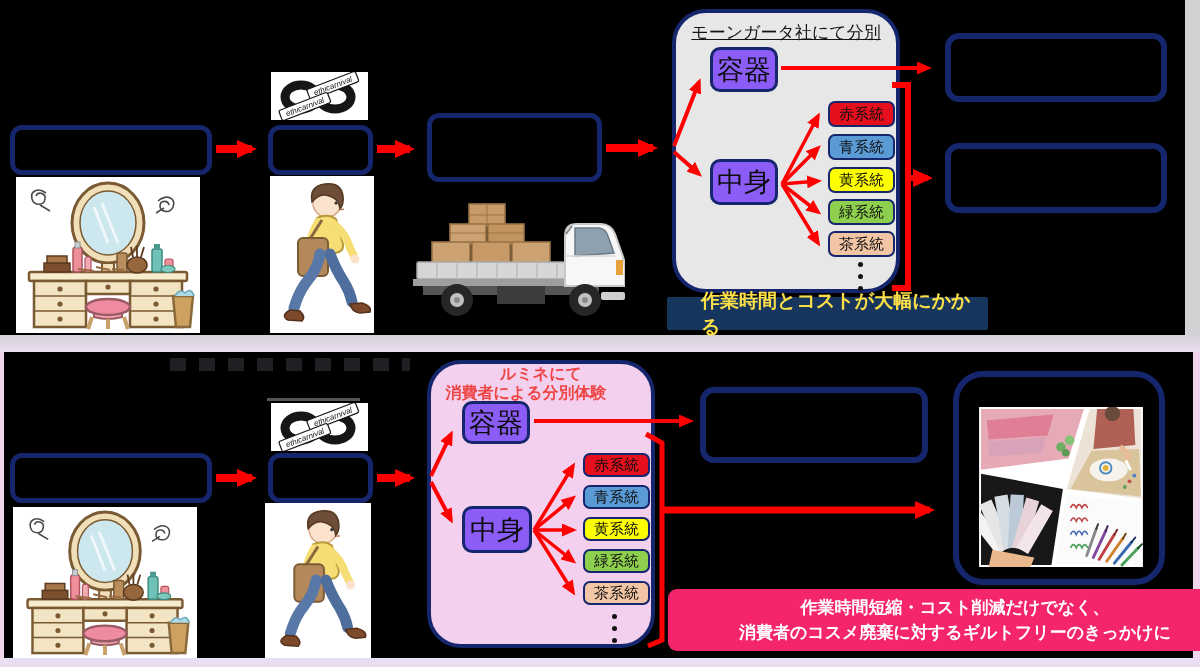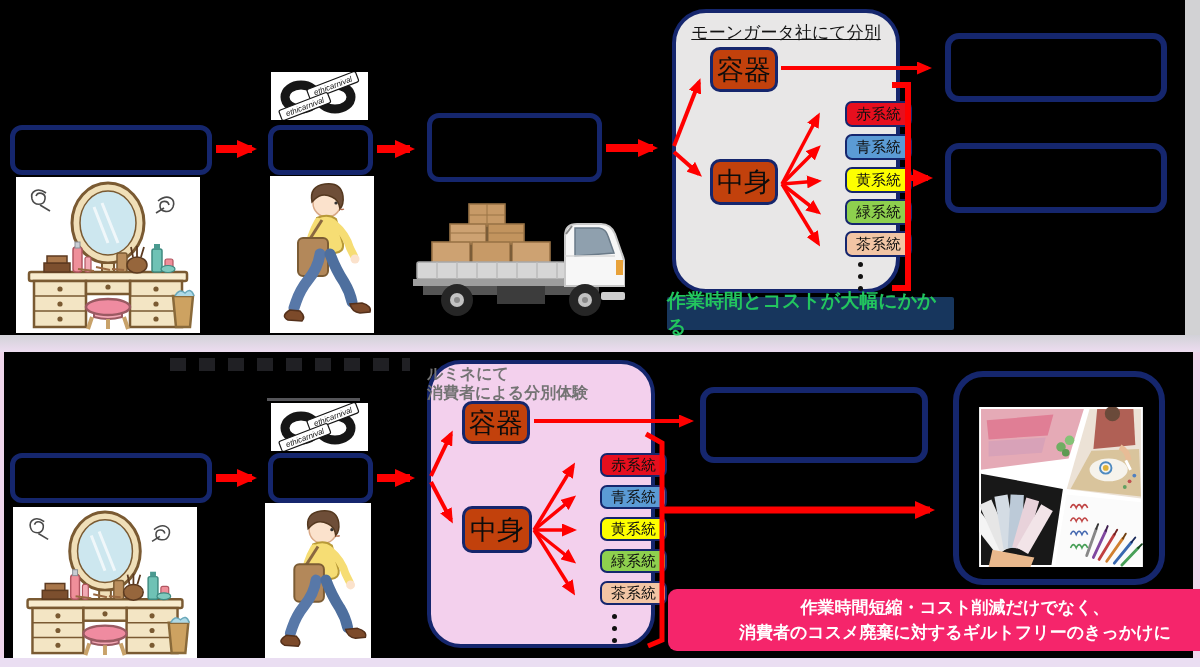--- a/index.html
+++ b/index.html
@@ -6,27 +6,27 @@
     --navy:#15266d;
     --red:#ff0000;
   }
   html,body{margin:0;padding:0;background:#000;}
   body{font-family:"Liberation Sans","DejaVu Sans",sans-serif;}
   #canvas{position:relative;width:1200px;height:667px;background:#000;overflow:hidden;}
   .abs{position:absolute;}
   .flowbox{border:5px solid var(--navy);border-radius:12px;background:transparent;}
   .outbox{border:6px solid var(--navy);border-radius:14px;background:transparent;}
   .panel{border:4px solid var(--navy);border-radius:34px;box-sizing:border-box;}
-  .wbox{background:#c2410c;border:3px solid var(--navy);border-radius:10px;display:flex;align-items:center;justify-content:center;font-size:27px;font-weight:500;color:#0c0c0c;box-sizing:border-box;}
-  .catbox{border:2px solid var(--navy);border-radius:7px;display:flex;align-items:center;justify-content:center;font-size:15px;font-weight:500;color:#101010;box-sizing:border-box;margin-left:17px;}
+  .wbox{background:#8b5cf6;border:3px solid var(--navy);border-radius:10px;display:flex;align-items:center;justify-content:center;font-size:27px;font-weight:500;color:#0c0c0c;box-sizing:border-box;}
+  .catbox{border:2px solid var(--navy);border-radius:7px;display:flex;align-items:center;justify-content:center;font-size:15px;font-weight:500;color:#101010;box-sizing:border-box;}
   .seclabel{display:flex;align-items:center;padding:0 12px;font-size:19px;font-weight:500;color:#1c1c1c;border-radius:4px;}
   .card{background:#fff;}
   .ptitle{font-size:17px;font-weight:500;color:#131313;text-align:center;}
-  .ptitle2{font-size:16px;color:#737373;font-weight:700;text-align:left;}
-  .note-navy{background:#17365d;color:#22c55e;font-weight:700;font-size:19px;display:flex;align-items:center;justify-content:center;border-radius:2px;}
+  .ptitle2{font-size:16px;color:#ef4444;font-weight:700;text-align:center;}
+  .note-navy{background:#17365d;color:#fde047;font-weight:700;font-size:19px;display:flex;align-items:center;justify-content:center;border-radius:2px;padding-left:34px;}
   .banner-pink{background:#f5256b;color:#fff;font-weight:700;font-size:17px;line-height:1.5;display:flex;flex-direction:column;align-items:center;justify-content:center;border-radius:9px;text-align:center;}
   .vdots{display:flex;flex-direction:column;align-items:center;gap:7px;}
   .vdots i{width:5px;height:5px;border-radius:50%;background:#111;display:block;}
   svg text{font-family:"Liberation Sans","DejaVu Sans",sans-serif;}
   .remnant{background:repeating-linear-gradient(90deg,#202024 0 16px,transparent 16px 29px);}
 </style>
 </head>
 <body>
 
 <svg width="0" height="0" style="position:absolute" aria-hidden="true">

